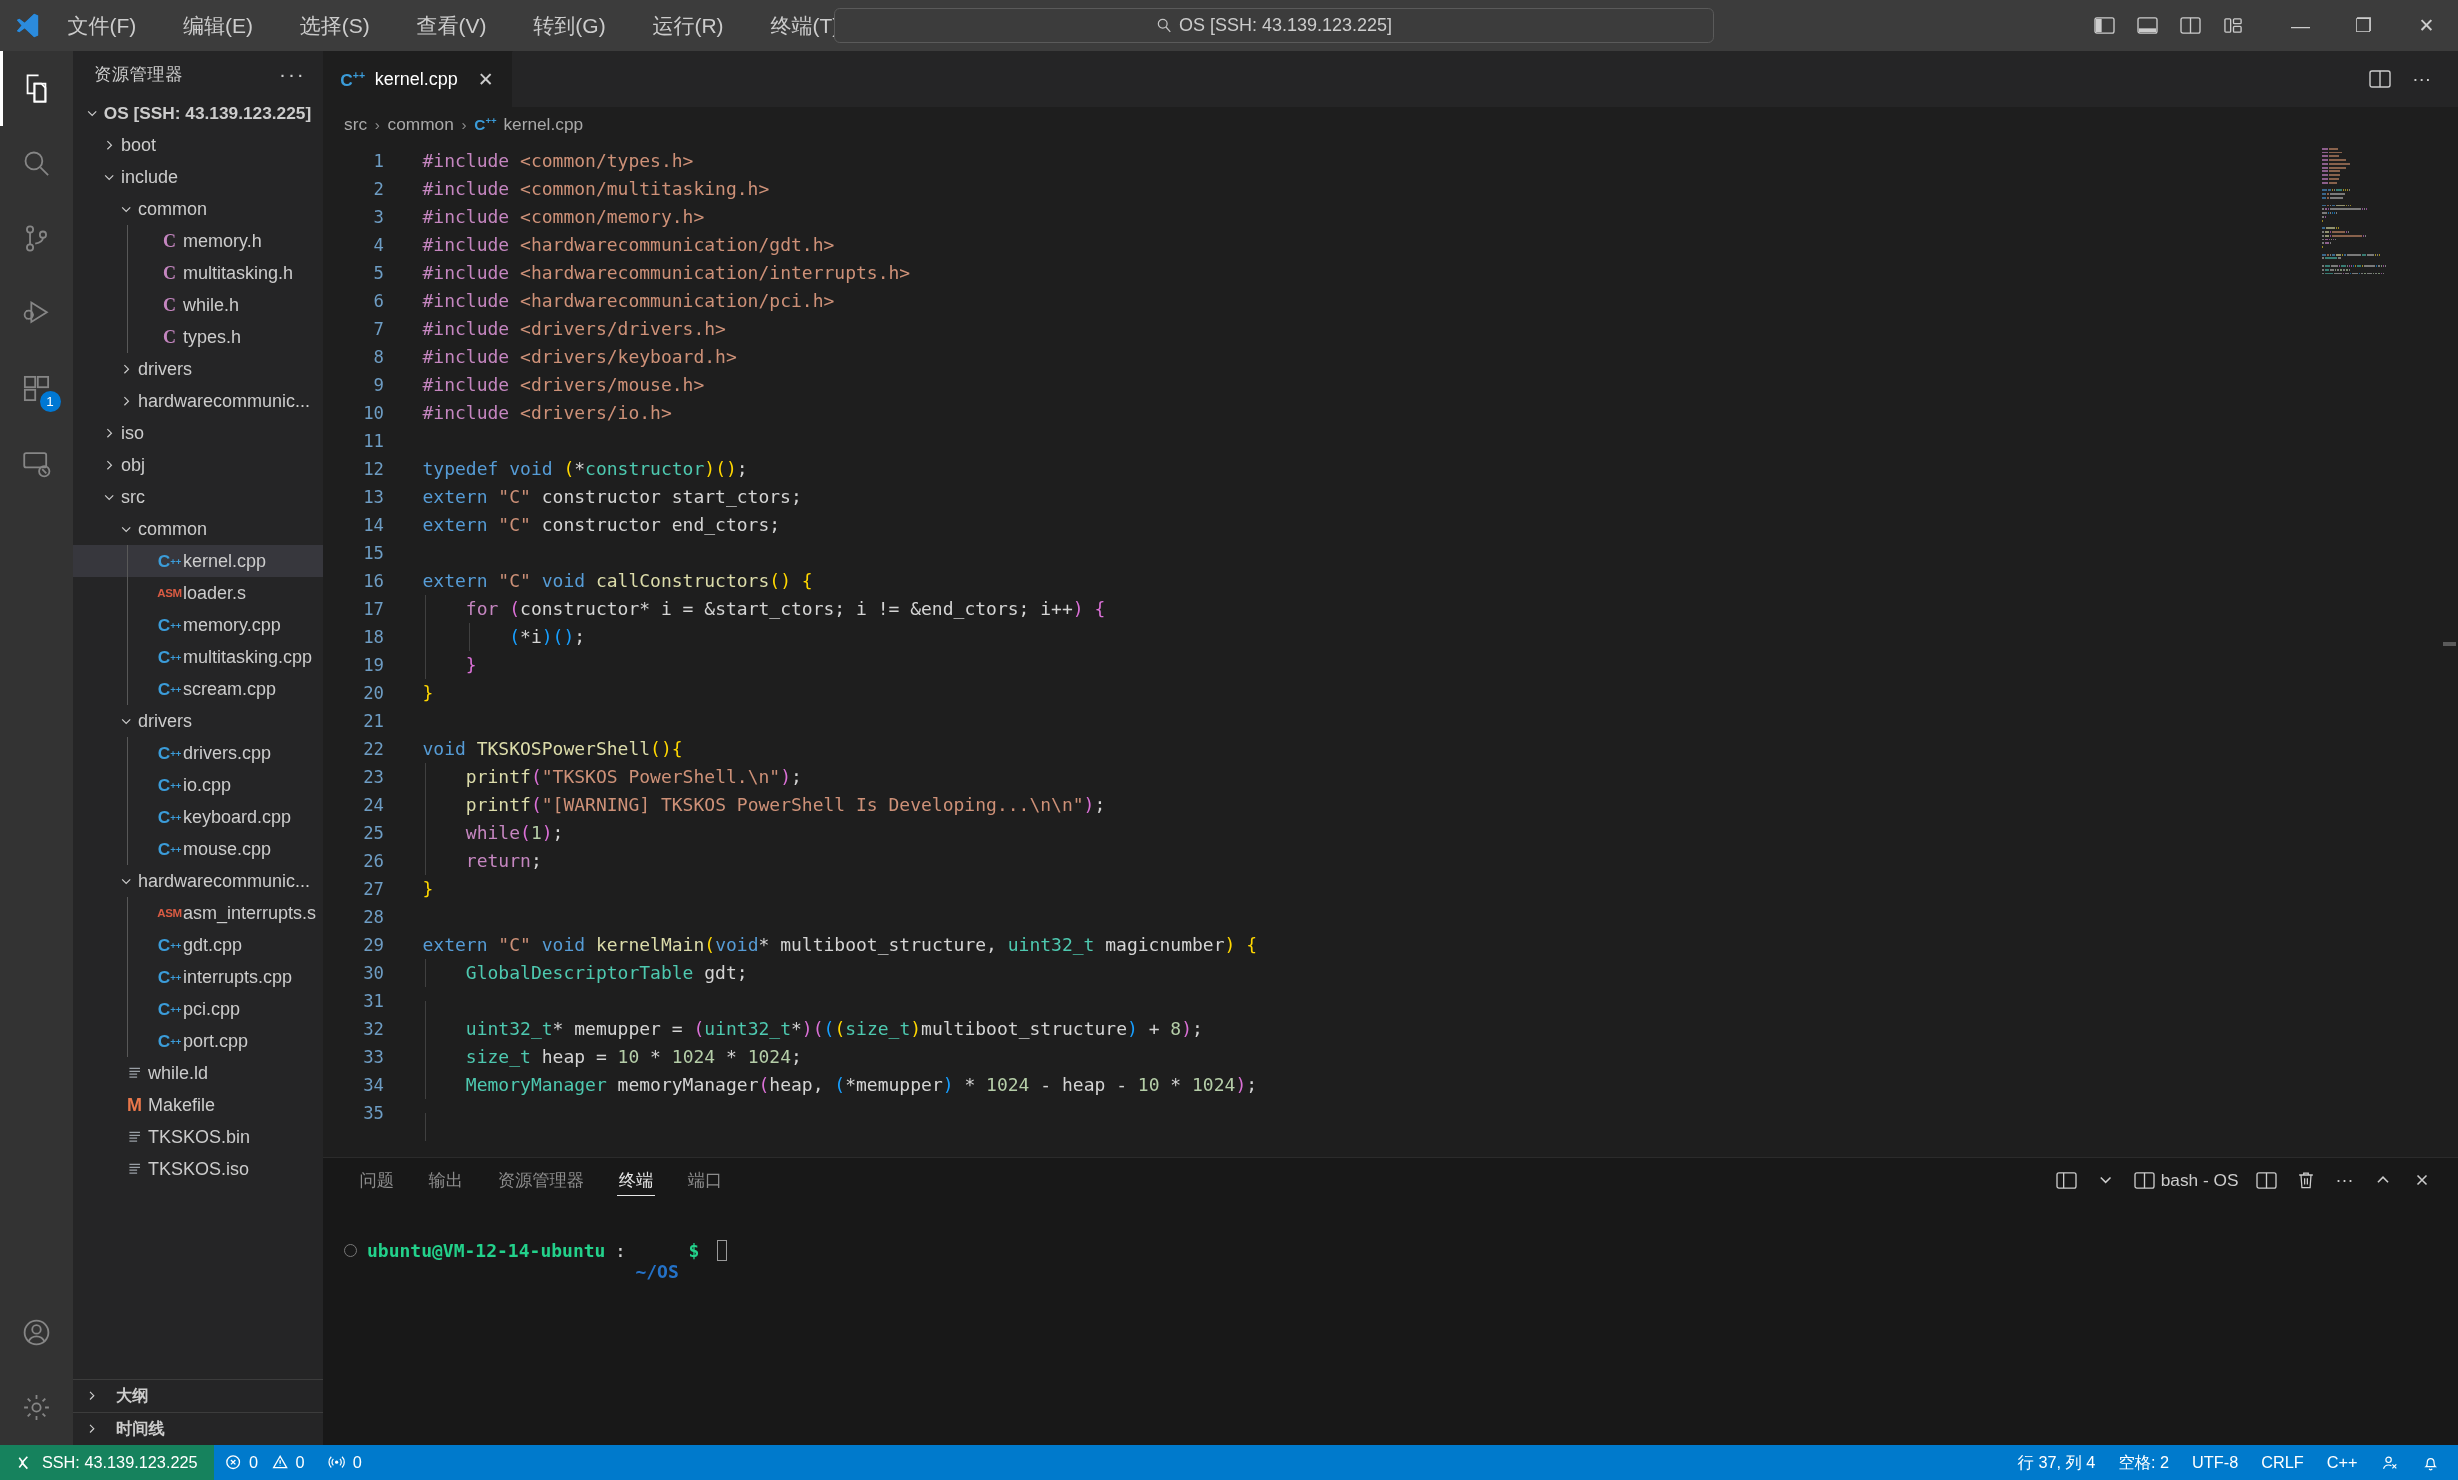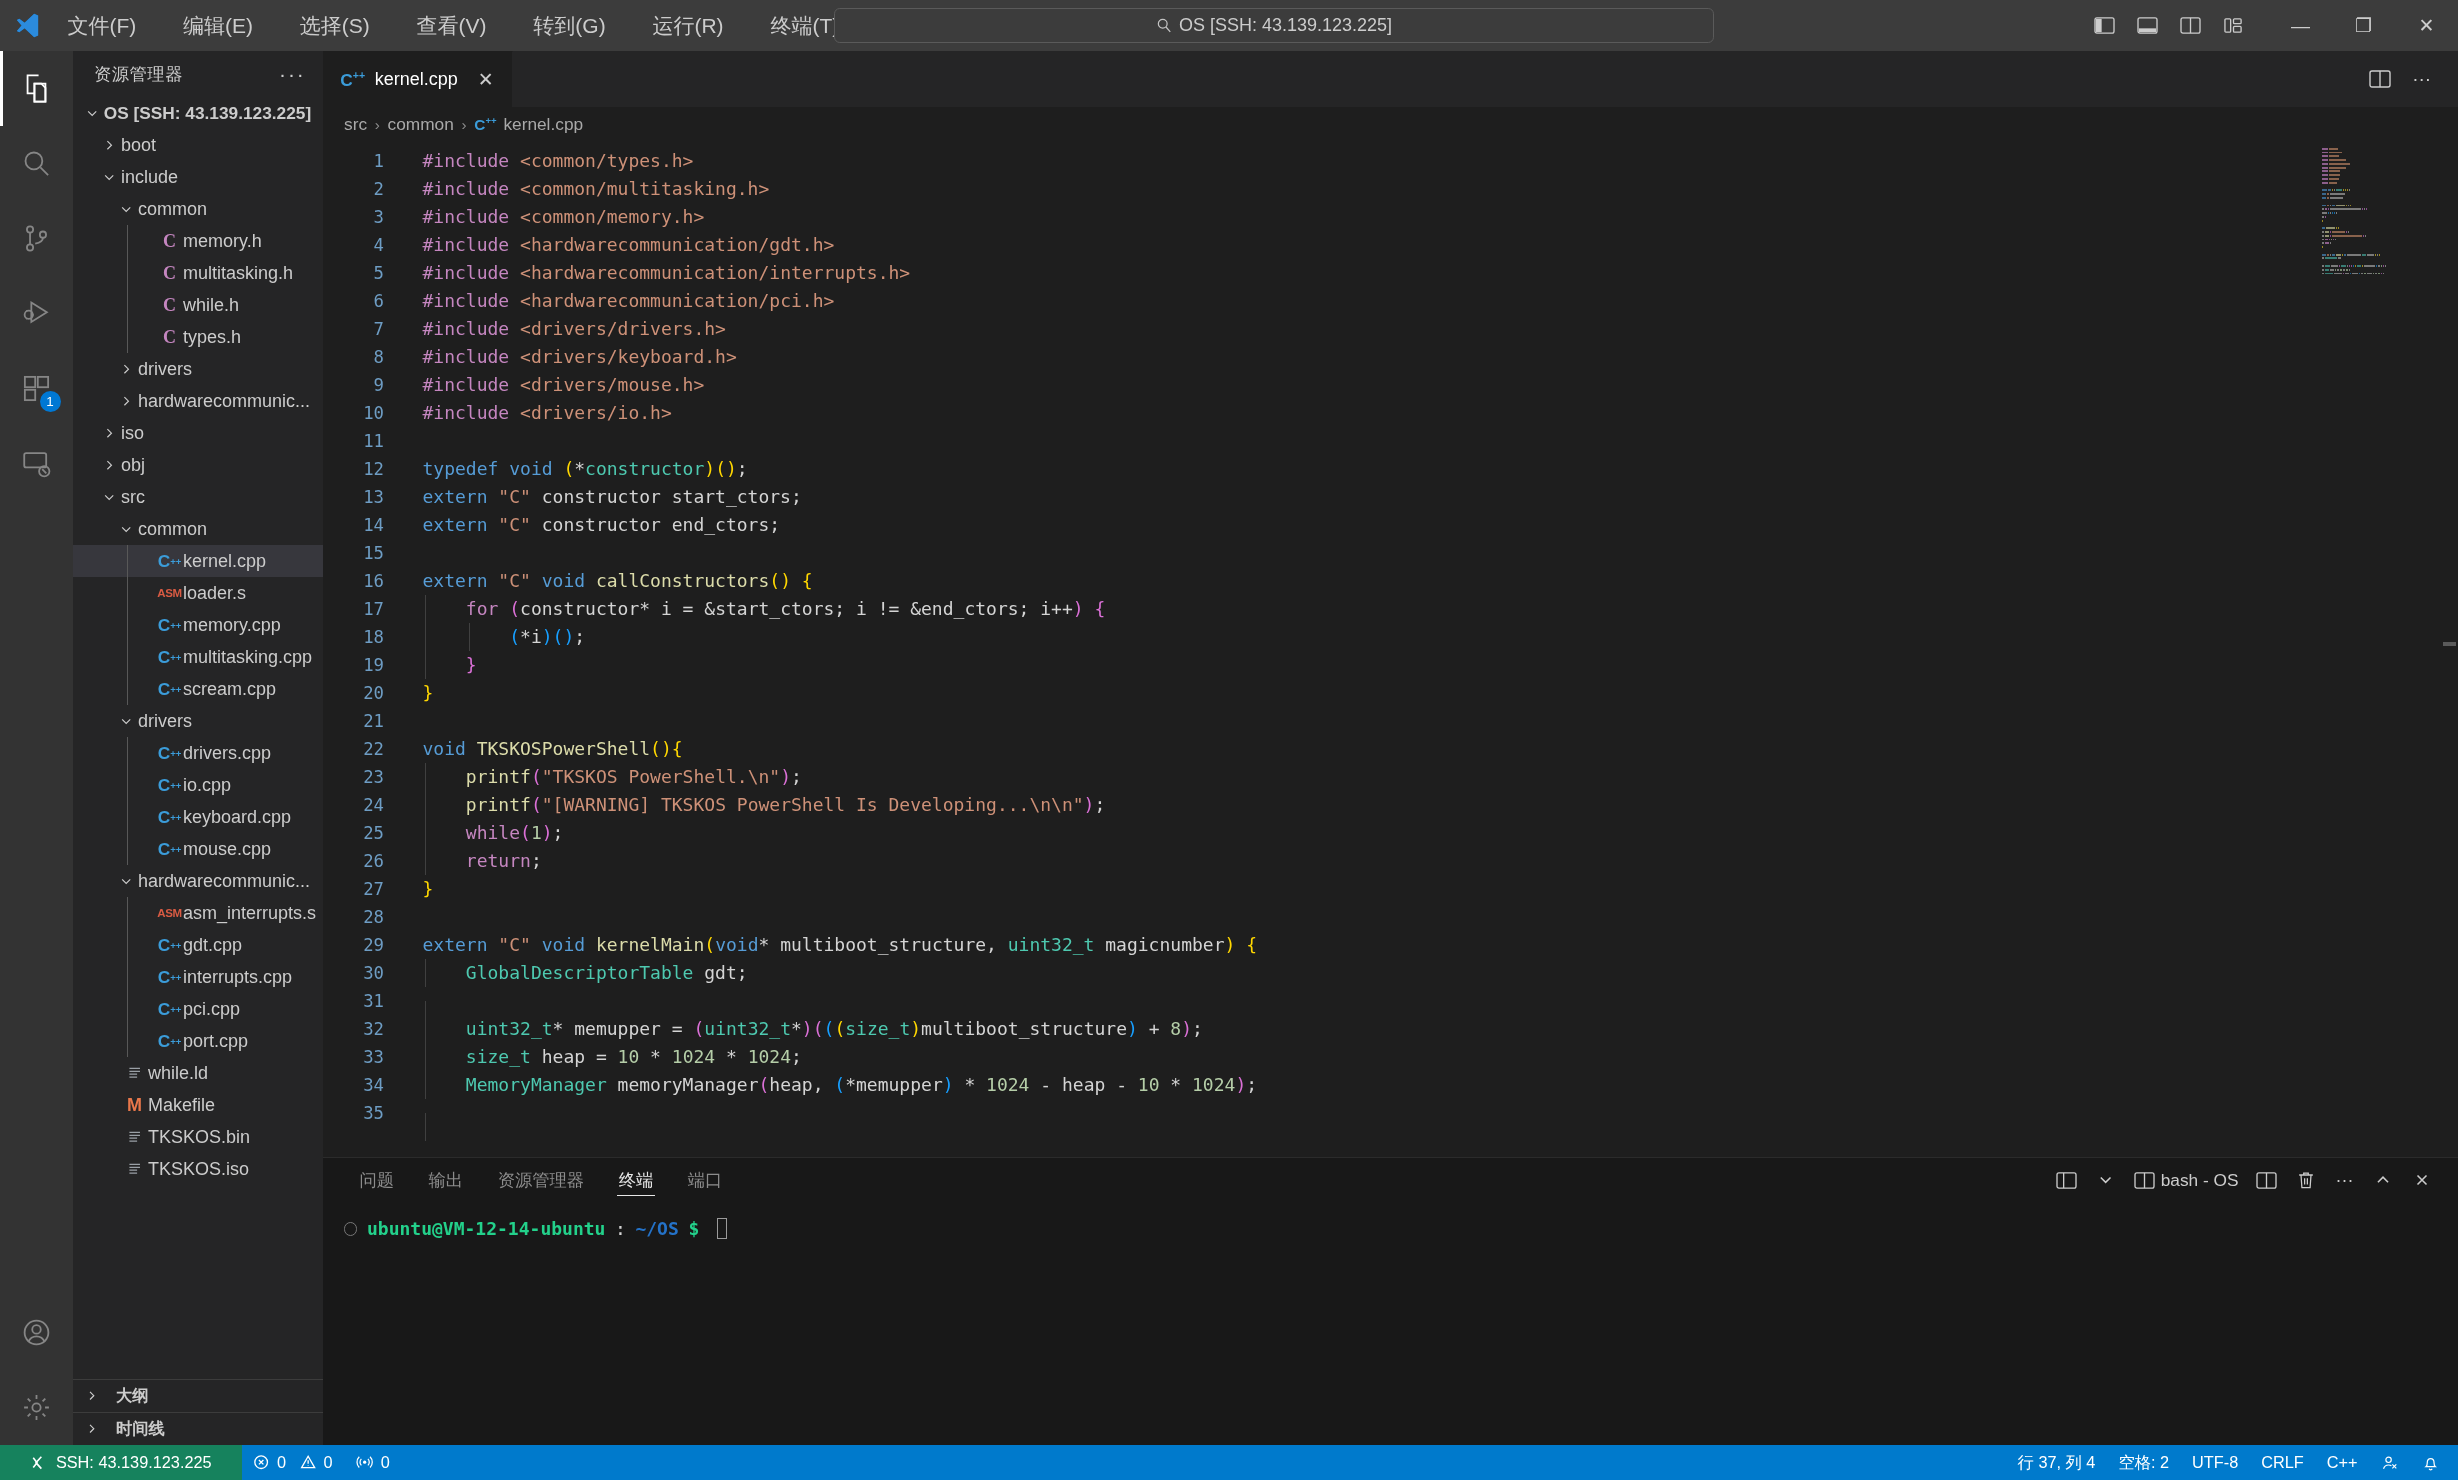--- a/index.html
+++ b/index.html
@@ -168,27 +168,27 @@
   .pa { height: 38px; min-width: 37px; padding: 0 7.7px; display:flex; align-items:center; justify-content:center; gap:5.8px; color:#cccccc; font-size:18px; cursor:default; }
   .pa .lbl2 { font-size: 17.3px; }
   .terminal {
     flex:1; padding: 13.4px 0 0 21px;
     font-family: "DejaVu Sans Mono","Liberation Mono", monospace; font-size: 18px;
   }
   .term-line { display:flex; align-items:center; gap: 9.6px; line-height: 27px; }
   .term-dot { width: 13.4px; height:13.4px; border: 1.5px solid #777; border-radius:50%; flex:0 0 13.4px;}
   .t-user { color:#23d18b; font-weight:bold; }
   .t-colon { color:#d4d4d4; }
-  .t-path { color:#2472c8; font-weight:bold; }
+  .t-path { color:#2472c8; font-weight:bold;margin-top:43px; }
   .t-dollar { color:#23d18b; font-weight:bold;}
   .cursor-blk { display:inline-block; width: 10.6px; height: 21px; border:1.4px solid #9a9a9a; margin-left:7.7px;}
 
   
   .statusbar { height: 35px; flex: 0 0 35px; display:flex; align-items:center; background:#007acc; color:#ffffff; font-size: 16.3px; }
-  .sb-remote { background:#16825d; height:35px; display:flex; align-items:center; gap:8.6px; padding: 0 30px; cursor:default;}
+  .sb-remote { background:#16825d; height:35px; display:flex; align-items:center; gap:8.6px; padding: 0 16px; cursor:default;}
   .sb-cell { height:35px; display:flex; align-items:center; gap: 7.7px; padding: 0 11.5px; cursor:default;}
   .sb-right { margin-left:auto; display:flex; align-items:center; padding-right: 7.7px;}
   svg { display:block; }
 </style>
 </head>
 <body>
 
 <div class="app">
 
   <div class="titlebar">

